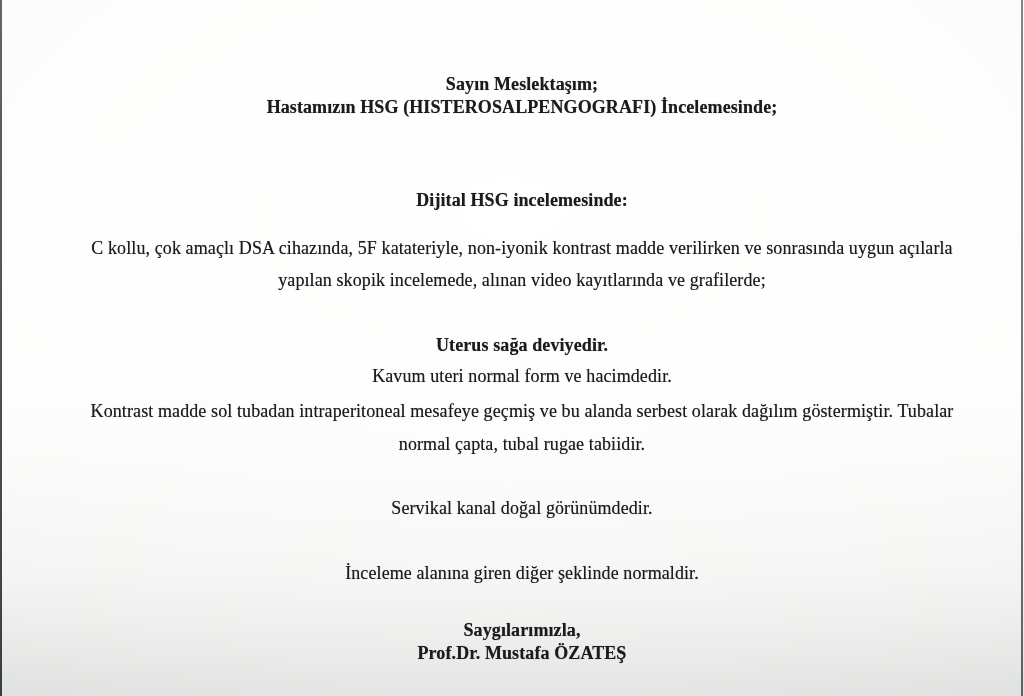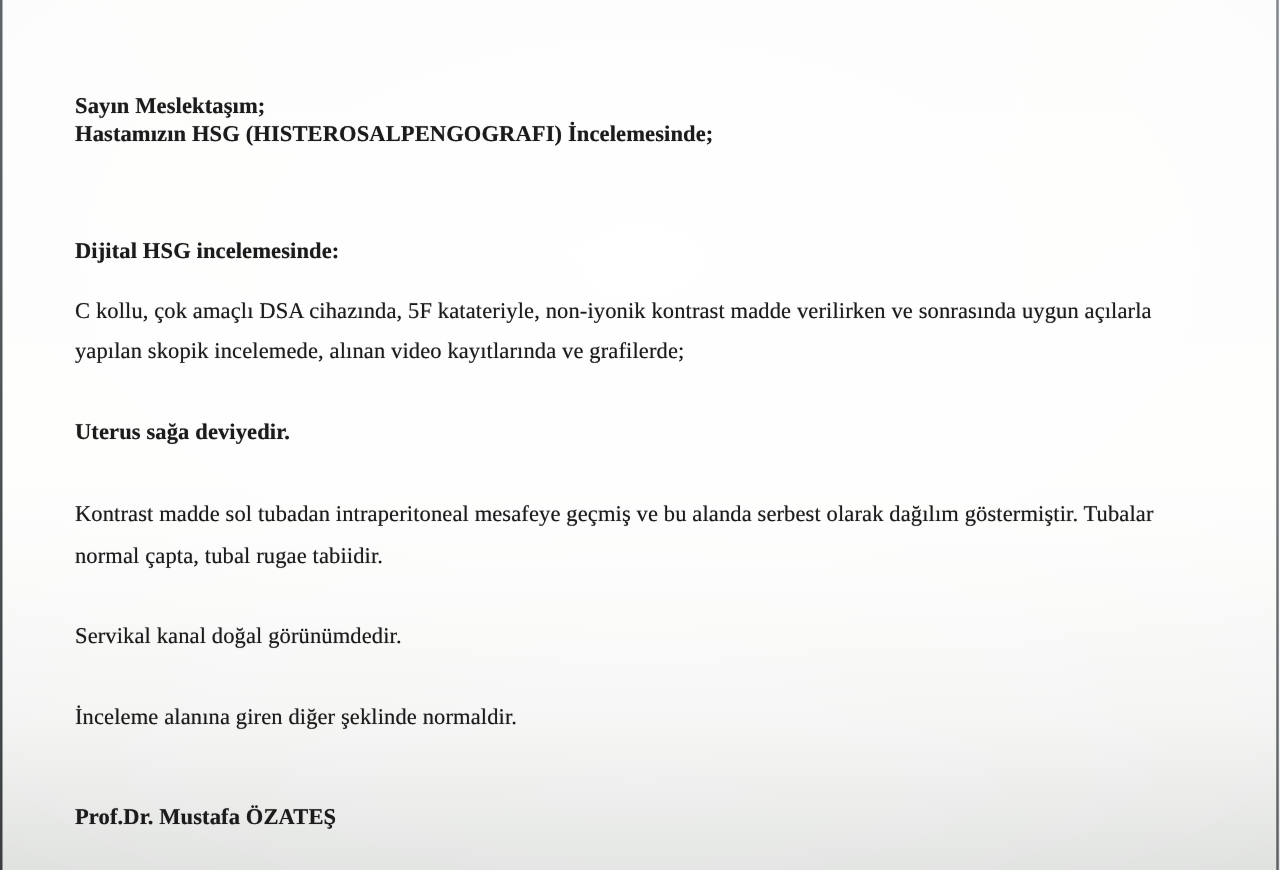--- a/index.html
+++ b/index.html
@@ -13,20 +13,21 @@
     background: #e9ebe9;
     font-family: "Liberation Serif", "DejaVu Serif", serif;
   }
   .page {
     position: relative;
     width: 1024px;
     height: 696px;
     background:
       radial-gradient(ellipse 140% 120% at 50% 30%, rgba(255,255,255,0.9) 0%, rgba(255,255,255,0) 70%),
       linear-gradient(180deg, #fbfbfa 0%, #fdfdfc 55%, #f2f3f1 82%, #dfe1df 100%);
+    text-align: center;
   }
   
   .page::before {
     content: "";
     position: absolute;
     left: 0; top: 0; bottom: 0;
     width: 2px;
     background: linear-gradient(180deg, rgba(70,75,80,0.85), rgba(40,44,48,0.9));
     pointer-events: none;
   }
@@ -66,21 +67,23 @@
 
     <div class="line bold" style="top:73px">Sayın Meslektaşım;</div>
     <div class="line bold" style="top:96px">Hastamızın HSG (HISTEROSALPENGOGRAFI) İncelemesinde;</div>
 
     <div class="line bold" style="top:189px">Dijital HSG incelemesinde:</div>
 
     <div class="line" style="top:237px">C kollu, çok amaçlı DSA cihazında, 5F katateriyle, non-iyonik kontrast madde verilirken ve sonrasında uygun açılarla</div>
     <div class="line" style="top:269px">yapılan skopik incelemede, alınan video kayıtlarında ve grafilerde;</div>
 
     <div class="line bold" style="top:334px">Uterus sağa deviyedir.</div>
+    <div class="line" style="top:365px">Kavum uteri normal form ve hacimdedir.</div>
     <div class="line" style="top:400px">Kontrast madde sol tubadan intraperitoneal mesafeye geçmiş ve bu alanda serbest olarak dağılım göstermiştir. Tubalar</div>
     <div class="line" style="top:433px">normal çapta, tubal rugae tabiidir.</div>
     <div class="line" style="top:497px">Servikal kanal doğal görünümdedir.</div>
     <div class="line" style="top:562px">İnceleme alanına giren diğer şeklinde normaldir.</div>
 
+    <div class="line bold" style="top:619px">Saygılarımızla,</div>
     <div class="line bold" style="top:642px">Prof.Dr. Mustafa ÖZATEŞ</div>
 
   </div>
 </div>
 
 </body></html>

